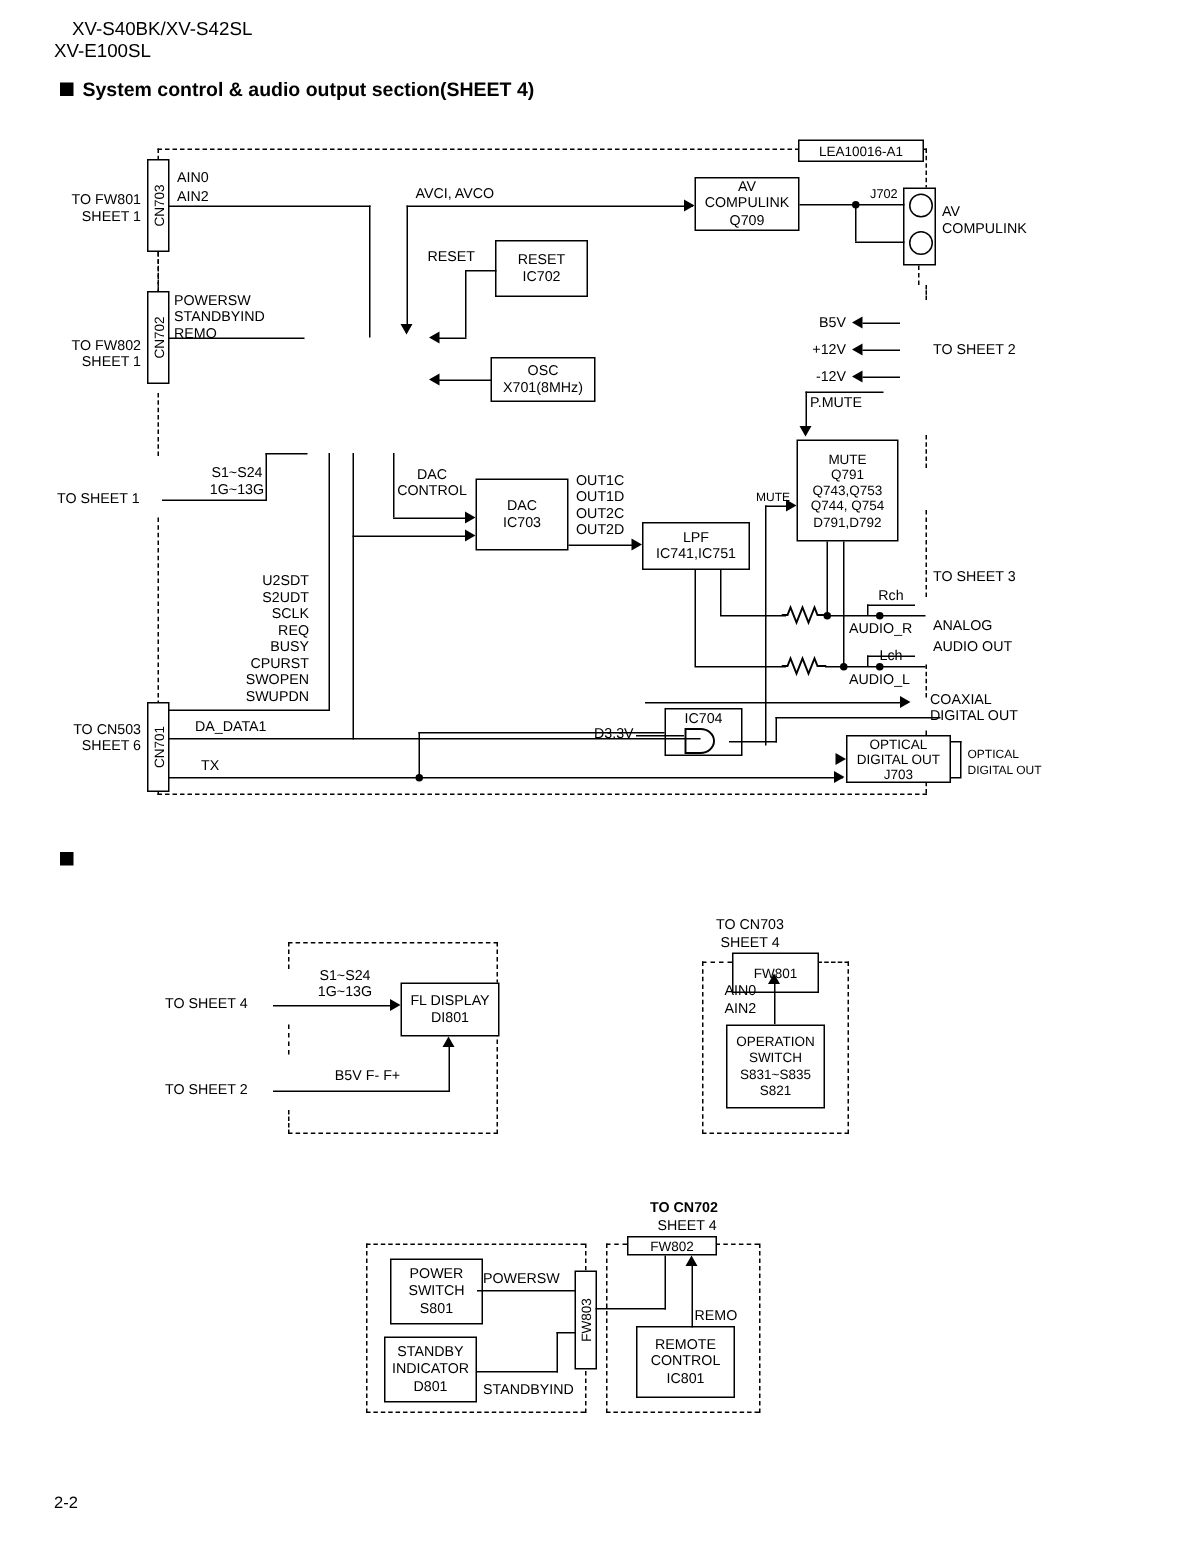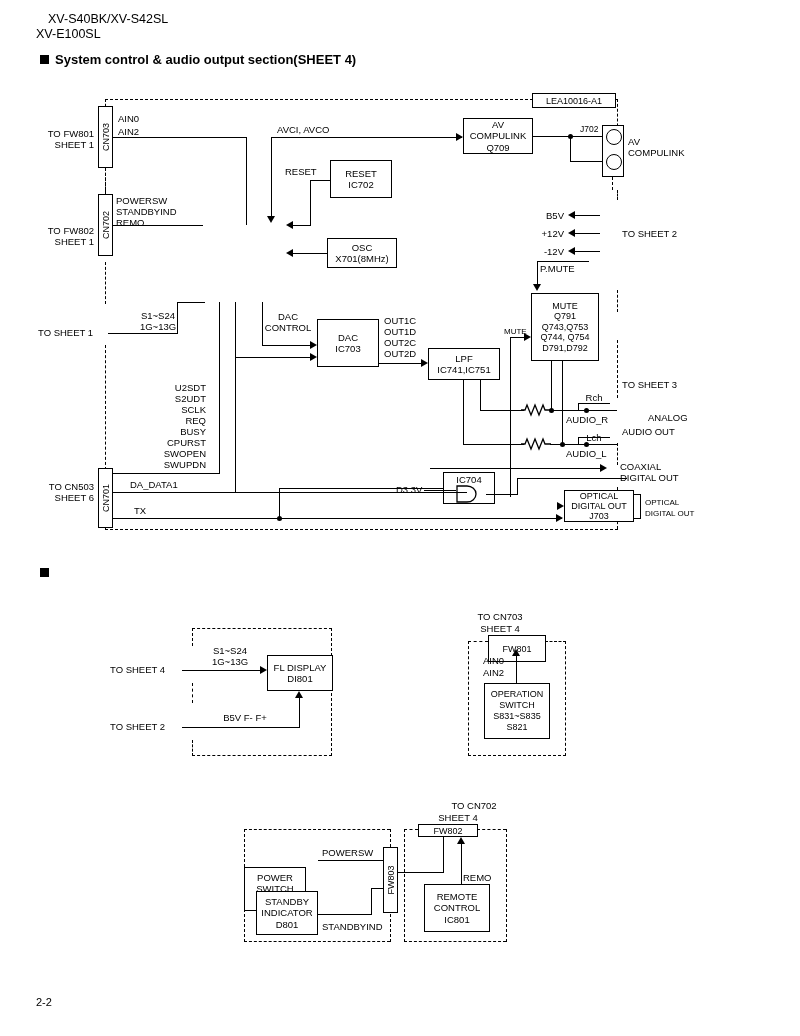--- a/index.html
+++ b/index.html
@@ -290,21 +290,21 @@
   <div class="t c" style="left:578px;top:392px;width:32px;">Rch</div>
   <div class="dot" style="left:584px;top:408px;"></div>
   <div class="t" style="left:566px;top:414px;">AUDIO_R</div>
 
   <div class="h" style="left:578px;top:437px;width:32px;"></div>
   <div class="v" style="left:578px;top:437px;height:7px;"></div>
   <div class="t c" style="left:578px;top:432px;width:32px;">Lch</div>
   <div class="dot" style="left:584px;top:442px;"></div>
   <div class="t" style="left:566px;top:448px;">AUDIO_L</div>
 
-  <div class="t" style="left:622px;top:412px;margin-left:26px;">ANALOG</div>
+  <div class="t" style="left:622px;top:412px;">ANALOG</div>
   <div class="t" style="left:622px;top:426px;">AUDIO OUT</div>
 
   <div class="h" style="left:430px;top:468px;width:175px;"></div>
   <div class="arr arr-r" style="left:600px;top:464px;"></div>
   <div class="t" style="left:620px;top:461px;">COAXIAL</div>
   <div class="t" style="left:620px;top:472px;">DIGITAL OUT</div>
 
   <div class="t" style="left:396px;top:484px;">D3.3V</div>
   <div class="h" style="left:424px;top:490px;width:32px;"></div>
 
@@ -360,21 +360,21 @@
     <span class="ln">SWITCH</span>
     <span class="ln">S831~S835</span>
     <span class="ln">S821</span>
   </div>
 
   <div class="dashline-h" style="left:244px;top:829px;width:146px;"></div>
   <div class="dashline-v" style="left:244px;top:829px;height:113px;"></div>
   <div class="dashline-v" style="left:390px;top:829px;height:113px;"></div>
   <div class="dashline-h" style="left:244px;top:941px;width:146px;"></div>
 
-  <div class="box" style="left:244px;top:839px;width:62px;height:44px;margin-top:28px;">
+  <div class="box" style="left:260px;top:839px;width:62px;height:44px;">
     <span class="ln">POWER</span>
     <span class="ln">SWITCH</span>
     <span class="ln">S801</span>
   </div>
   <div class="box" style="left:256px;top:891px;width:62px;height:44px;">
     <span class="ln">STANDBY</span>
     <span class="ln">INDICATOR</span>
     <span class="ln">D801</span>
   </div>
 
@@ -382,21 +382,21 @@
     <span>FW803</span>
   </div>
 
   <div class="t" style="left:322px;top:847px;">POWERSW</div>
   <div class="h" style="left:318px;top:860px;width:66px;"></div>
   <div class="t" style="left:322px;top:921px;">STANDBYIND</div>
   <div class="h" style="left:318px;top:914px;width:54px;"></div>
   <div class="v" style="left:371px;top:888px;height:27px;"></div>
   <div class="h" style="left:371px;top:888px;width:13px;"></div>
 
-  <div class="t c" style="left:414px;top:800px;width:120px;">TO CN702</div>
+  <div class="t c" style="left:396px;top:800px;width:120px;font-weight:bold;">TO CN702</div>
   <div class="t c" style="left:398px;top:812px;width:120px;">SHEET 4</div>
 
   <div class="dashline-h" style="left:404px;top:829px;width:14px;"></div>
   <div class="dashline-h" style="left:477px;top:829px;width:29px;"></div>
   <div class="dashline-v" style="left:404px;top:829px;height:113px;"></div>
   <div class="dashline-v" style="left:506px;top:829px;height:113px;"></div>
   <div class="dashline-h" style="left:404px;top:941px;width:102px;"></div>
 
   <div class="labelbox" style="left:418px;top:824px;width:60px;height:13px;">FW802</div>
 

